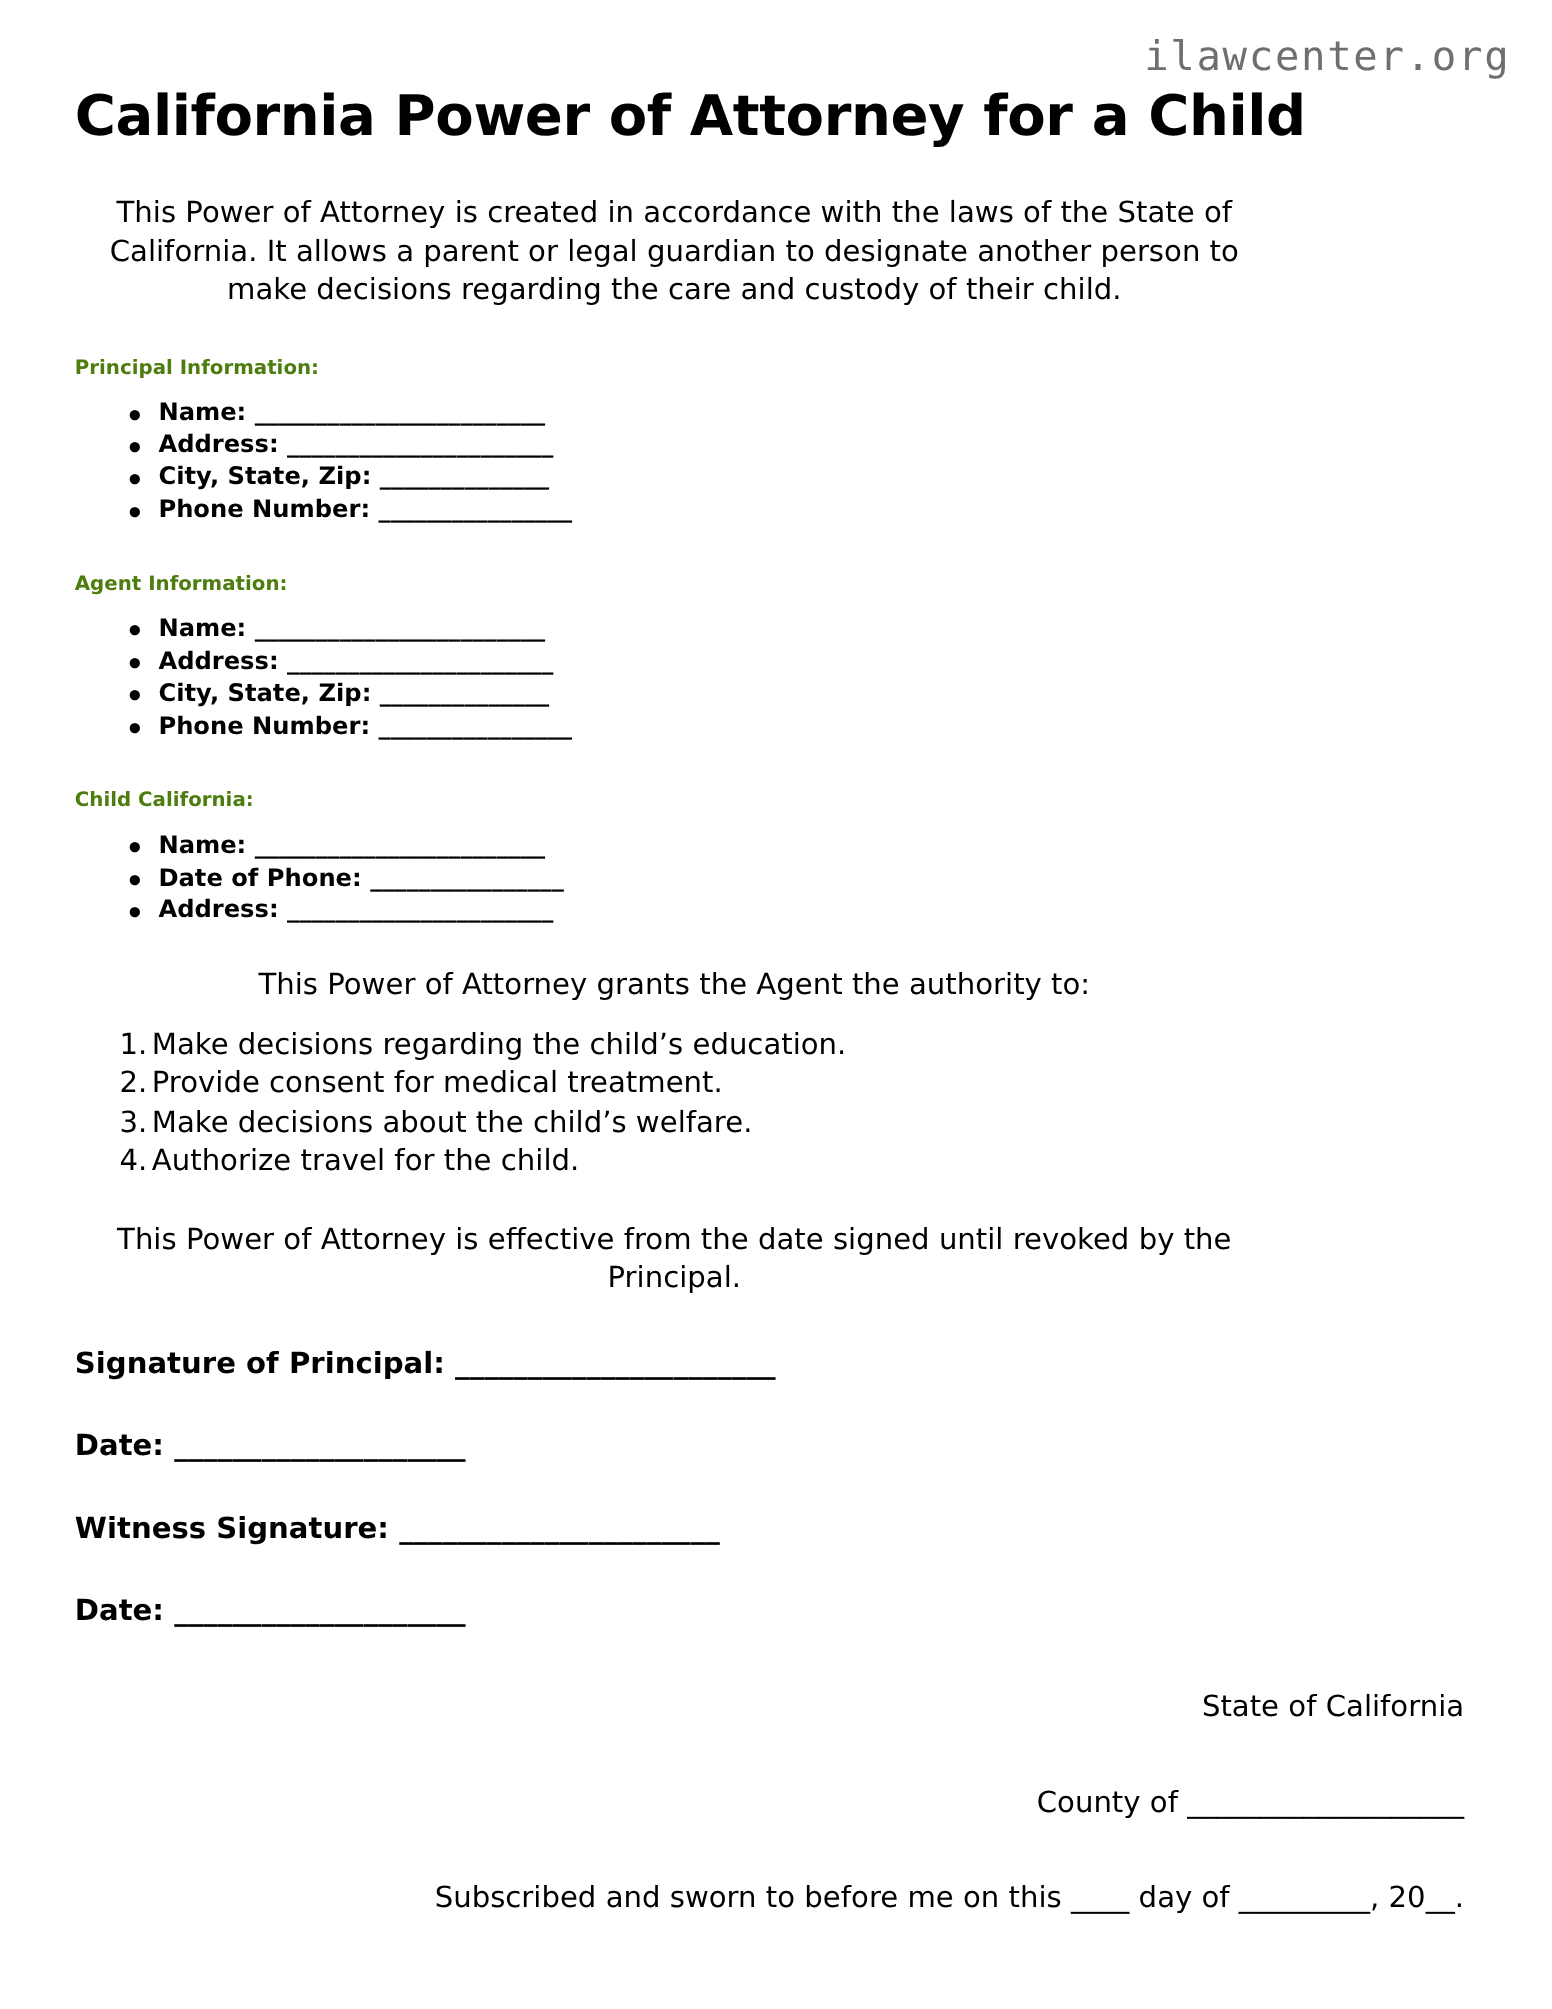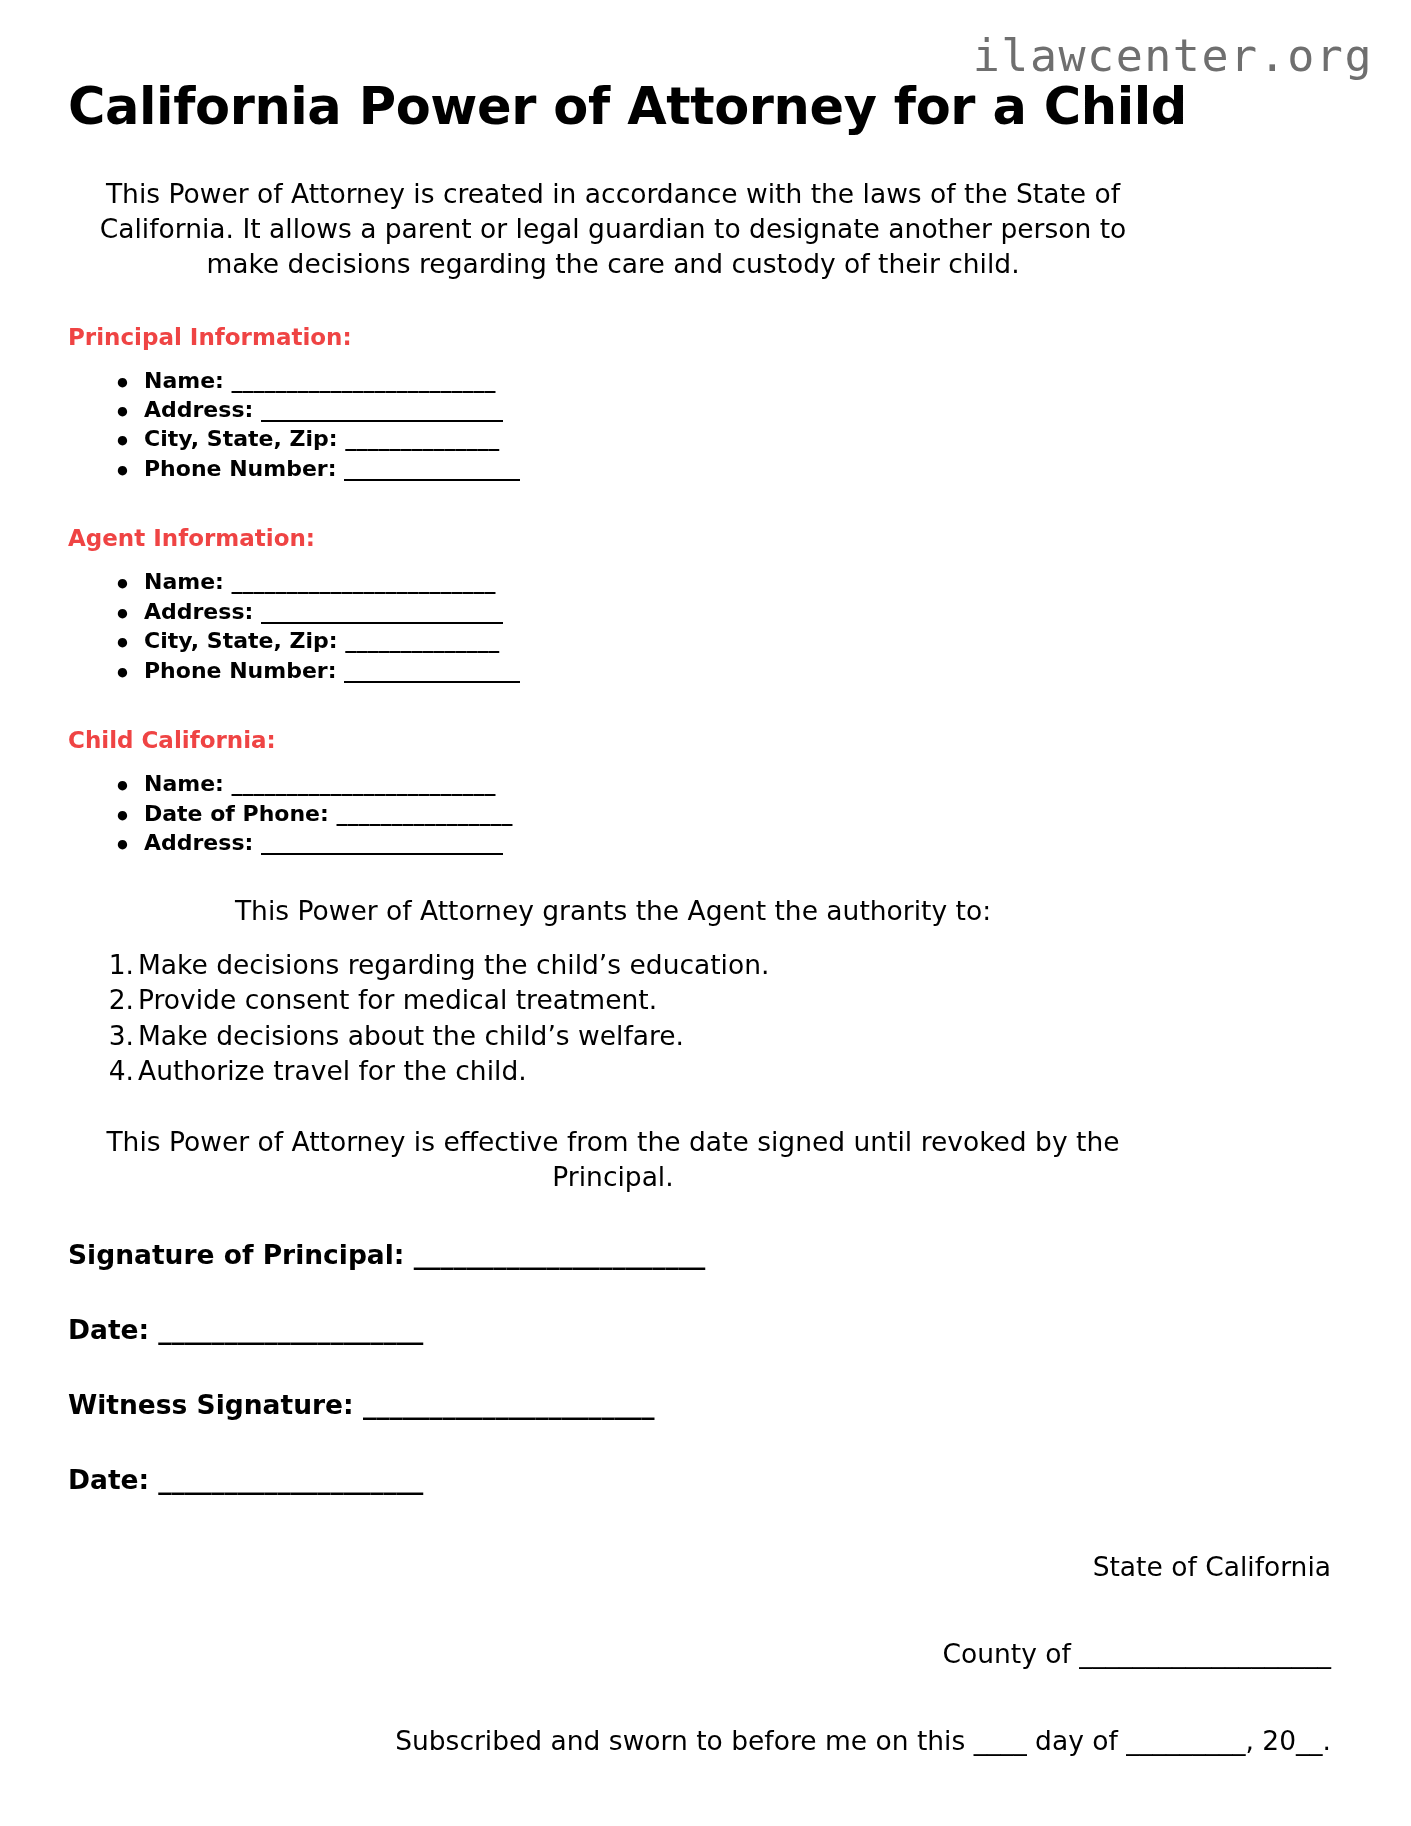--- a/index.html
+++ b/index.html
@@ -20,21 +20,21 @@
     width: 1411px;
     height: 1826px;
     box-sizing: border-box;
     padding: 0;
   }
   .watermark {
     position: absolute;
     top: 33px;
     right: 38px;
     font-family: "DejaVu Sans Mono", monospace;
-    font-size: 45px;
+    font-size: 37px;
     letter-spacing: 1.5px;
     color: #6f6f6f;
     line-height: 1;
     white-space: nowrap;
   }
   .content {
     padding: 0 68px;
   }
   h1.doc-title {
     font-family: "DejaVu Sans", sans-serif;
@@ -52,25 +52,25 @@
     margin: 0;
     padding-top: 40px;
     max-width: 1090px;
     color: #000;
     text-align: center;
   }
   p.para.tight {
     padding-top: 36px;
   }
   h2.section-head {
-    font-size: 23px;
+    font-size: 18px;
     font-weight: bold;
     margin: 0;
     padding-top: 42px;
-    color: #ef4444;
+    color: #4d7c0f;
   }
   ul.fields {
     margin: 0;
     padding: 16px 0 0 76px;
     list-style: none;
   }
   ul.fields li {
     font-size: 22px;
     line-height: 1.34;
     position: relative;

